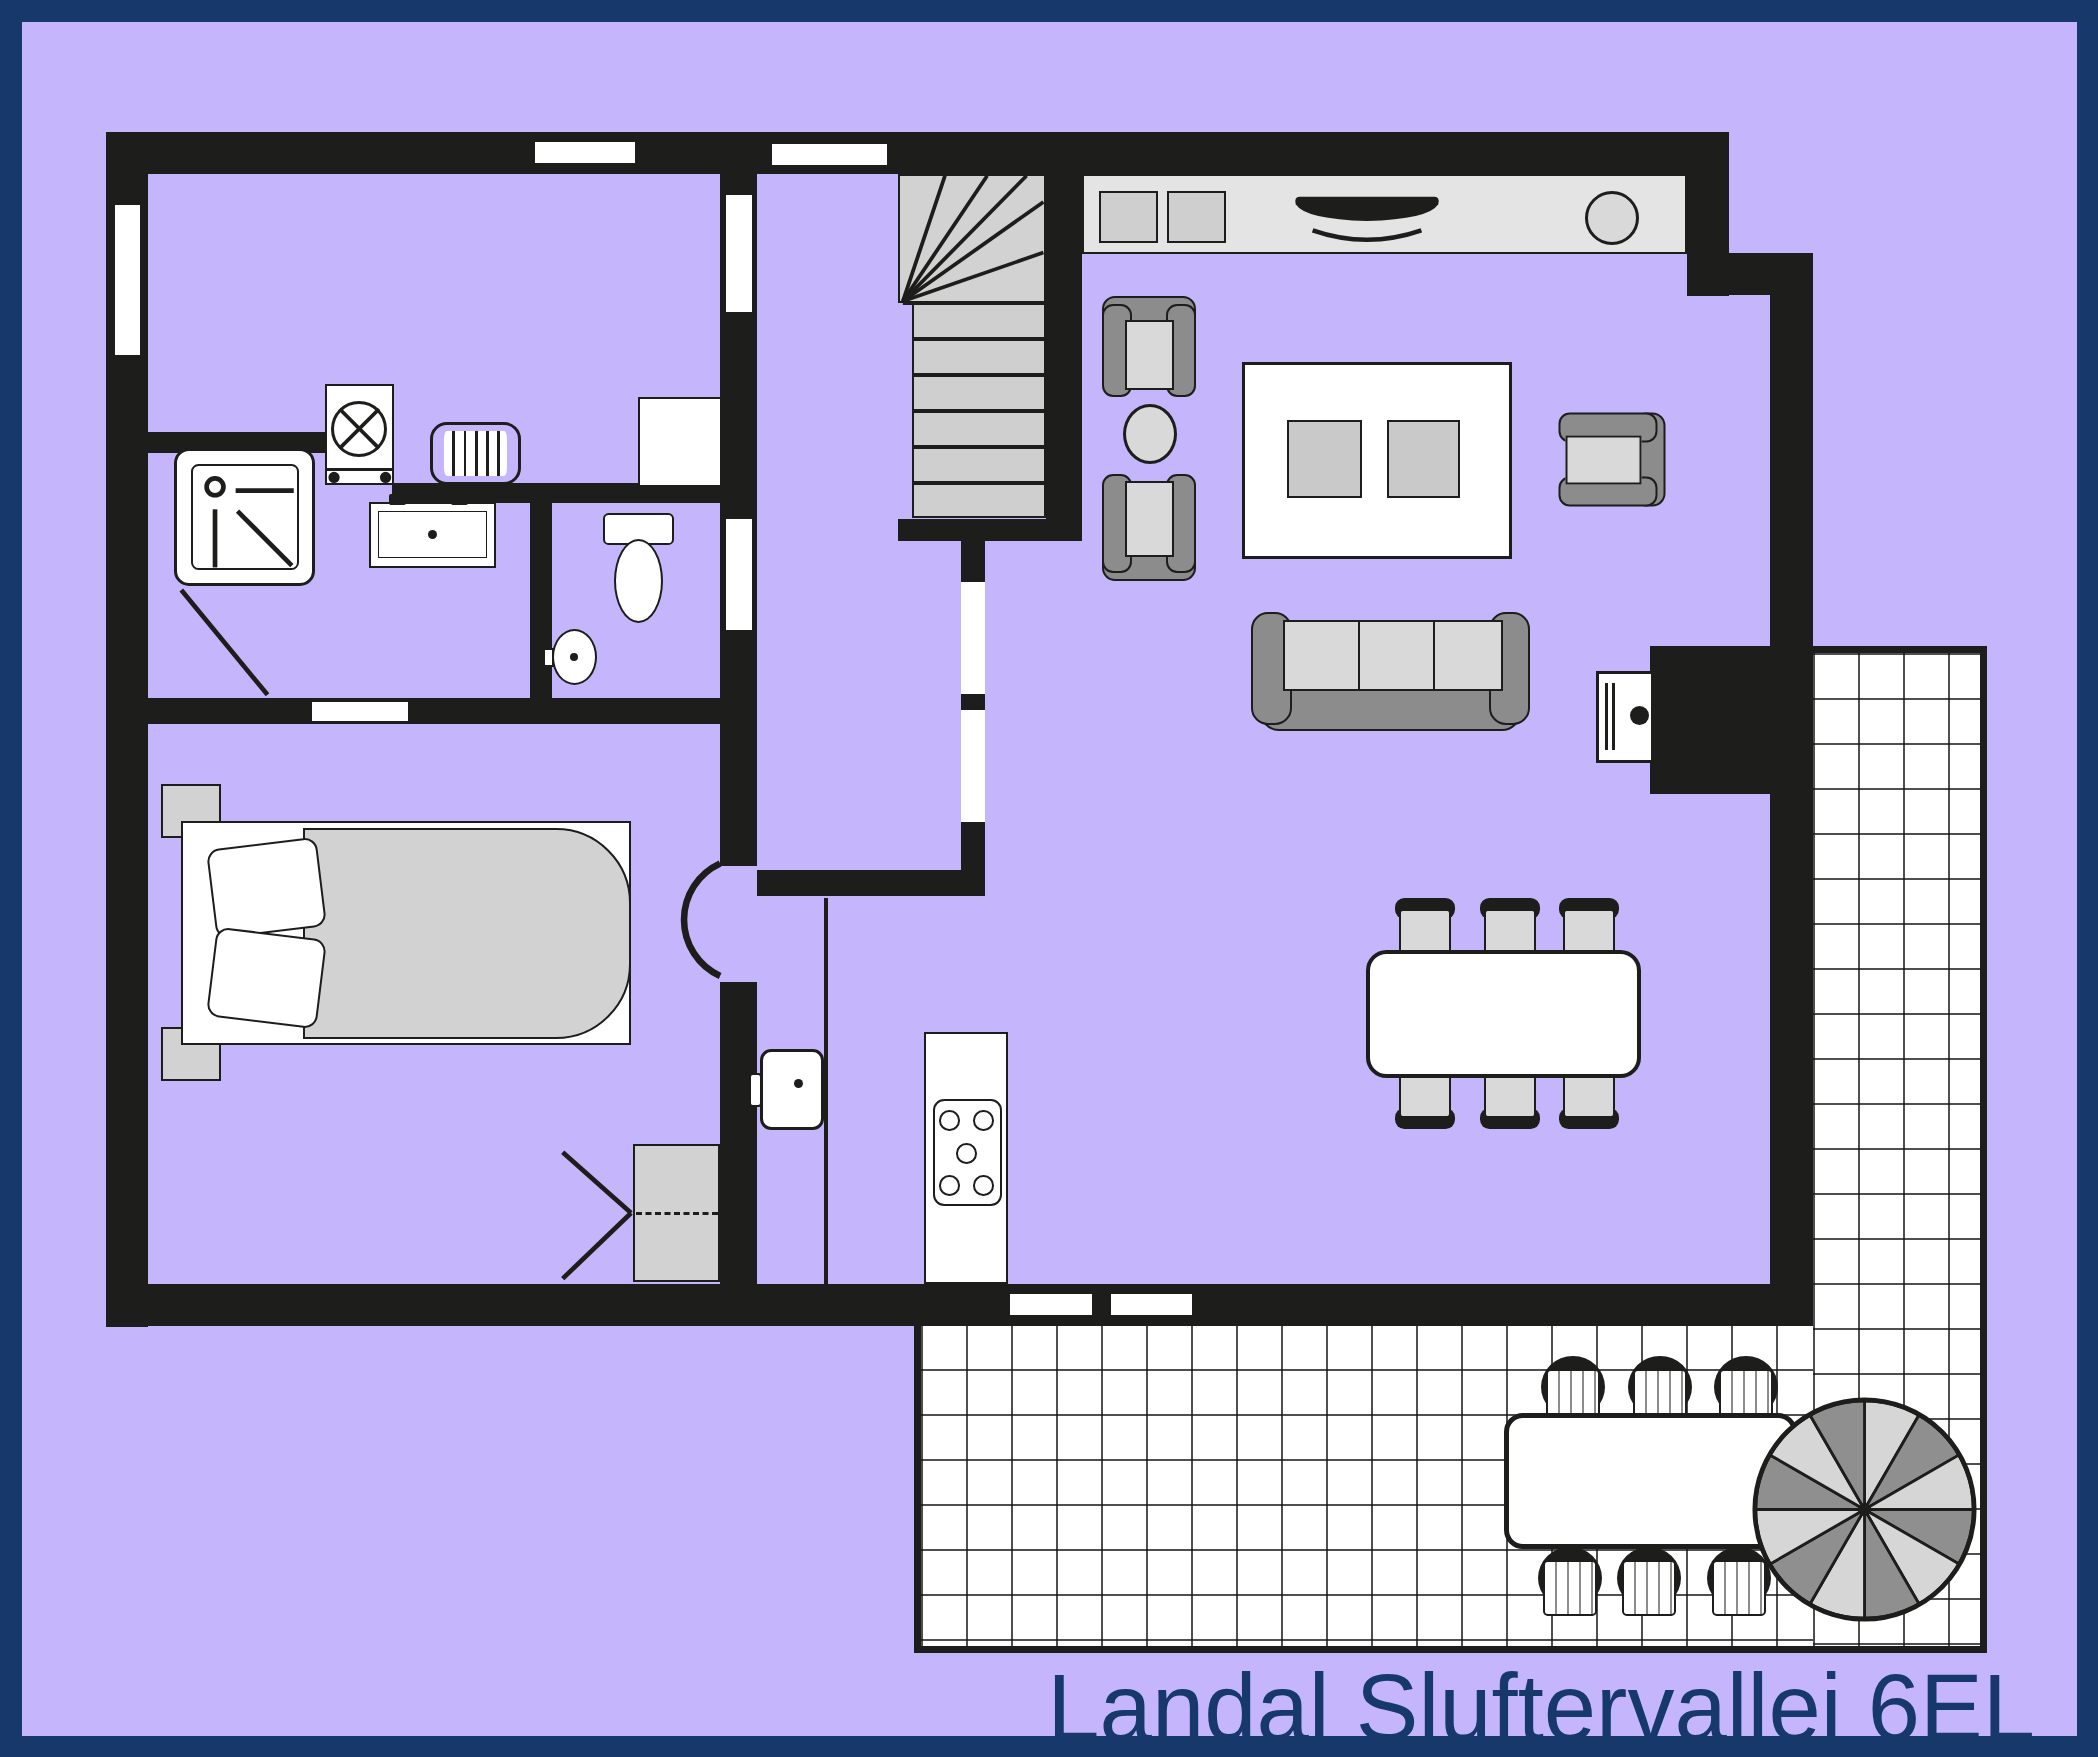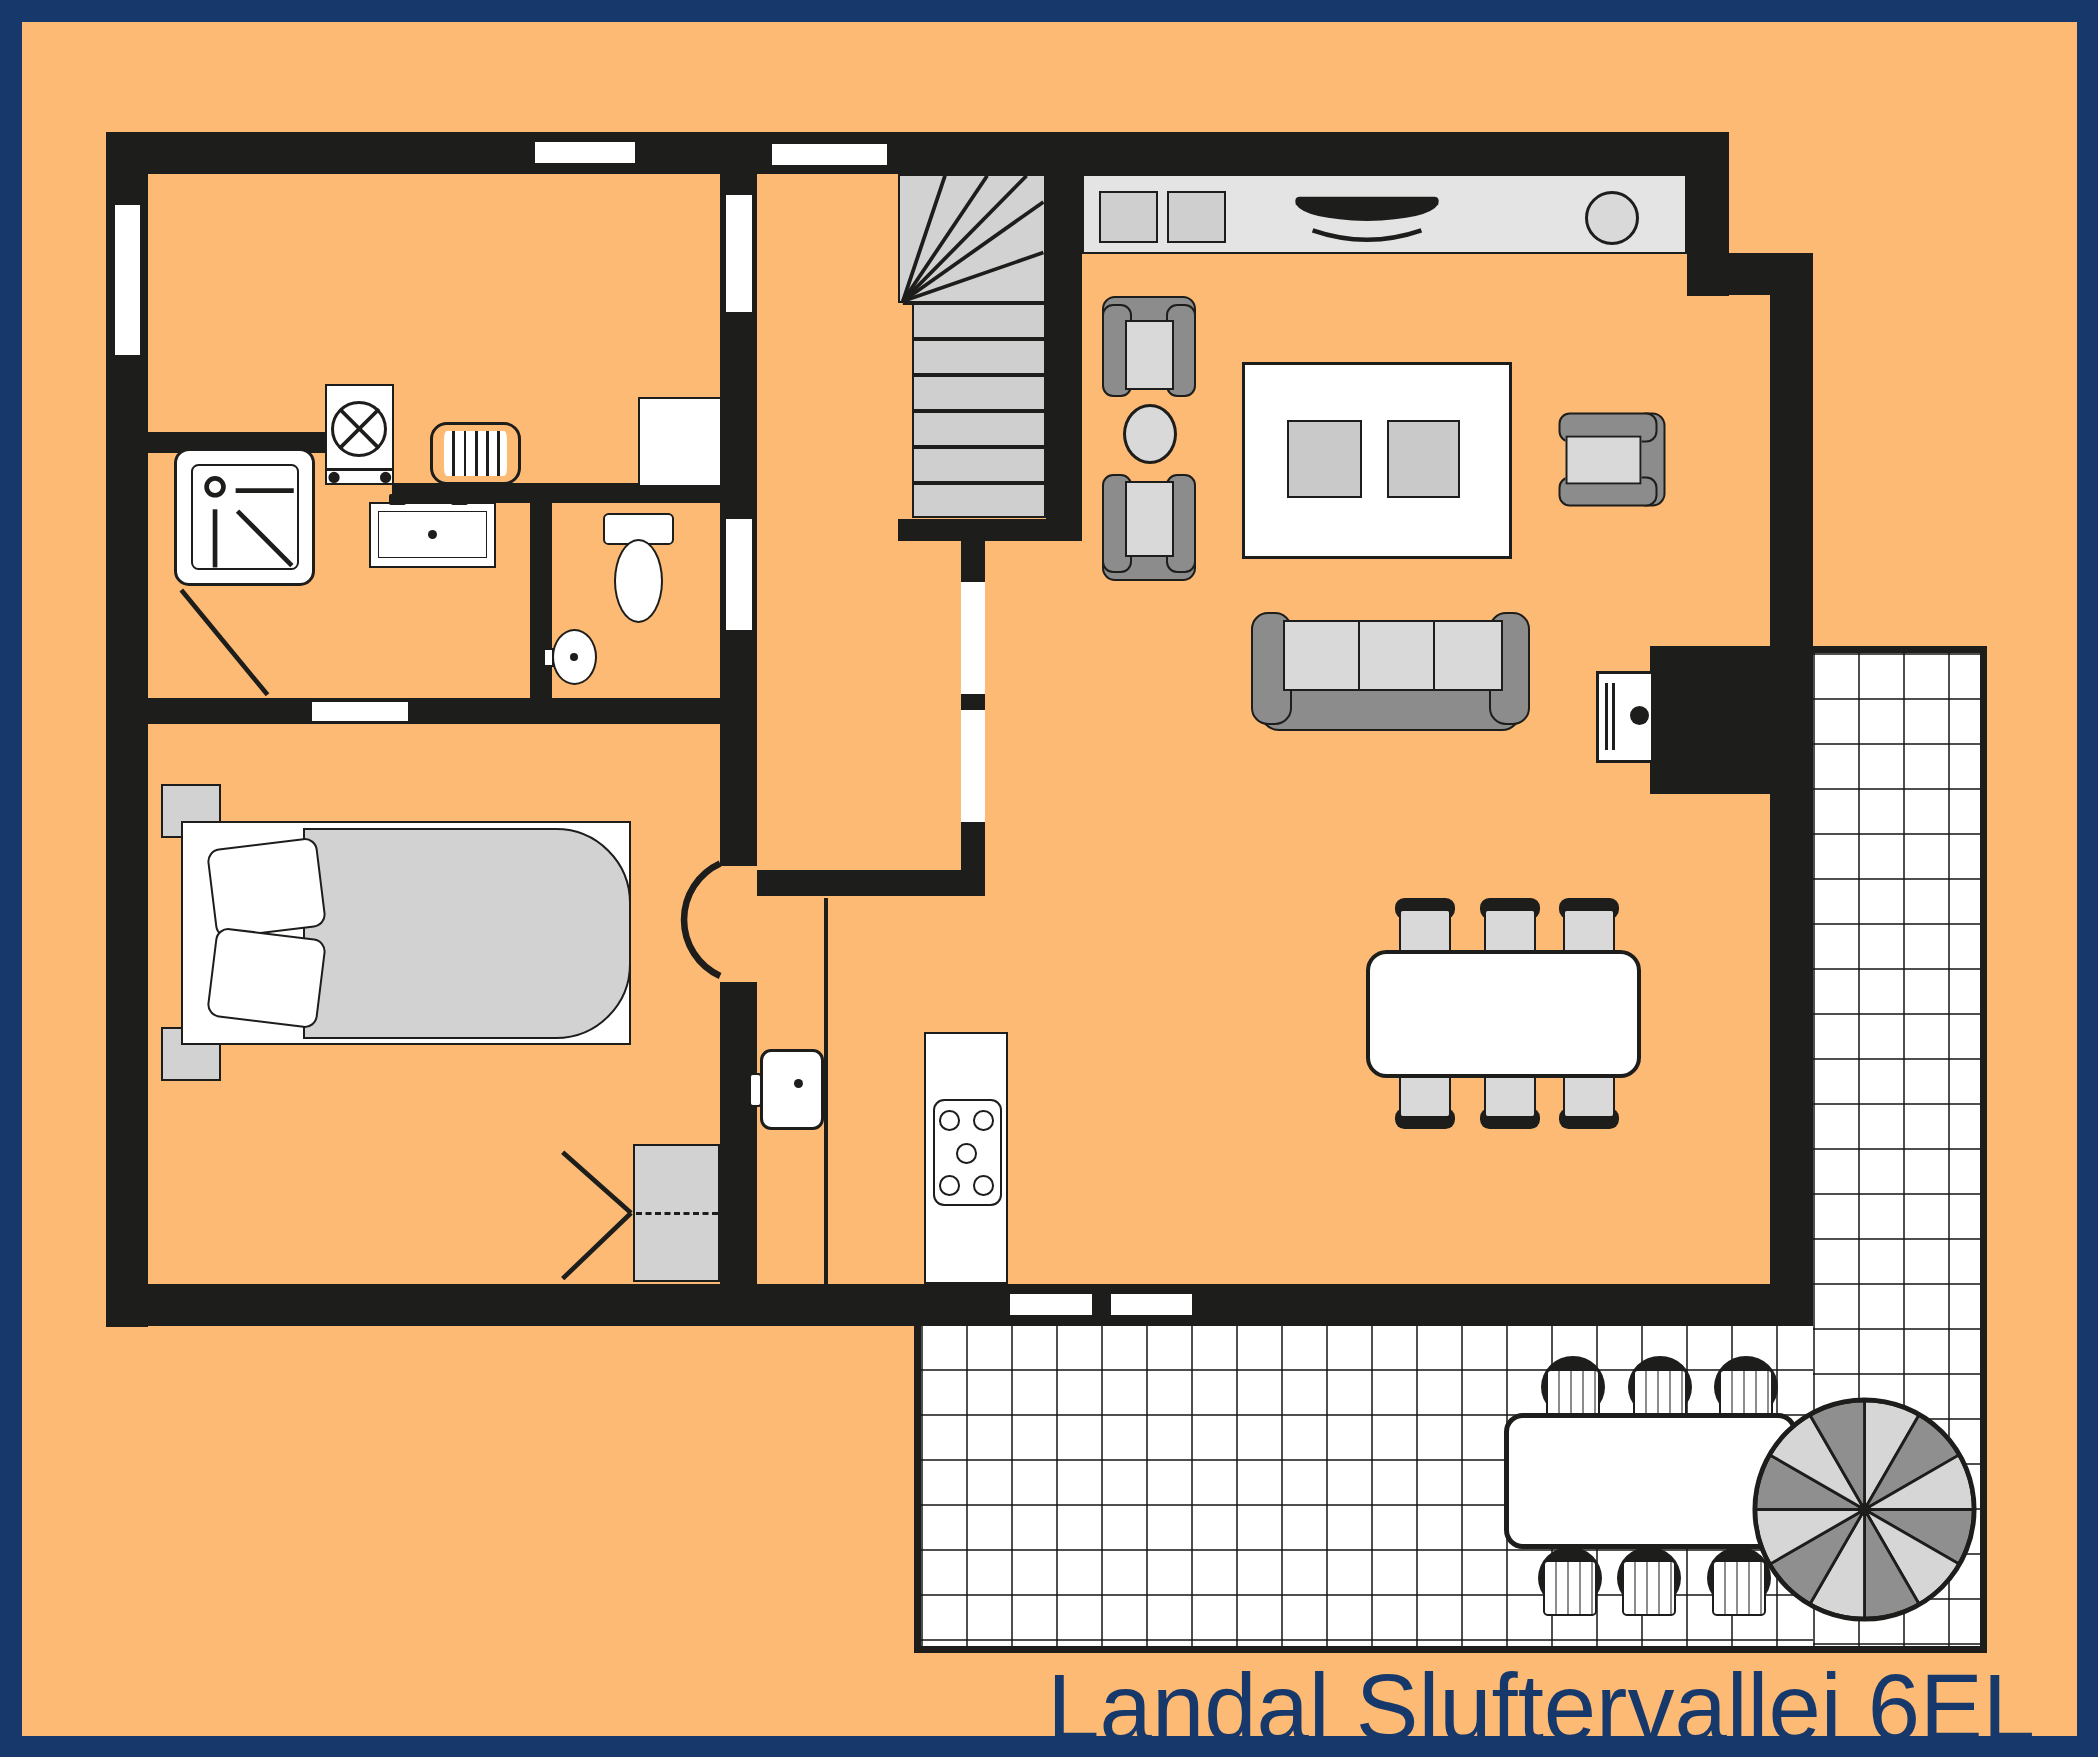--- a/index.html
+++ b/index.html
@@ -1,16 +1,16 @@
 <!DOCTYPE html>
 <html style="font-size:15px"><head>
 <meta charset="utf-8">
 <style>
   html,body{margin:0;padding:0;background:#ffffff;}
-  #page{position:relative;width:2099px;height:1758px;background:#fdba74;
+  #page{position:relative;width:2099px;height:1758px;background:#c4b5fd;
         border:22.5px solid #16386b;box-sizing:border-box;overflow:hidden;
         font-family:"Liberation Sans",sans-serif;}
   .abs{position:absolute;box-sizing:border-box;}
   .wall{background:#1d1d1b;}
   .win{background:#ffffff;}
   .outl{border:2.8px solid #1d1d1b;background:#ffffff;}
   .grid{background-color:#ffffff;
         background-image:repeating-linear-gradient(to right,rgba(20,20,20,.75) 0 1.9px,transparent 1.9px 45px),
                          repeating-linear-gradient(to bottom,rgba(20,20,20,.75) 0 1.9px,transparent 1.9px 45px);}
   

